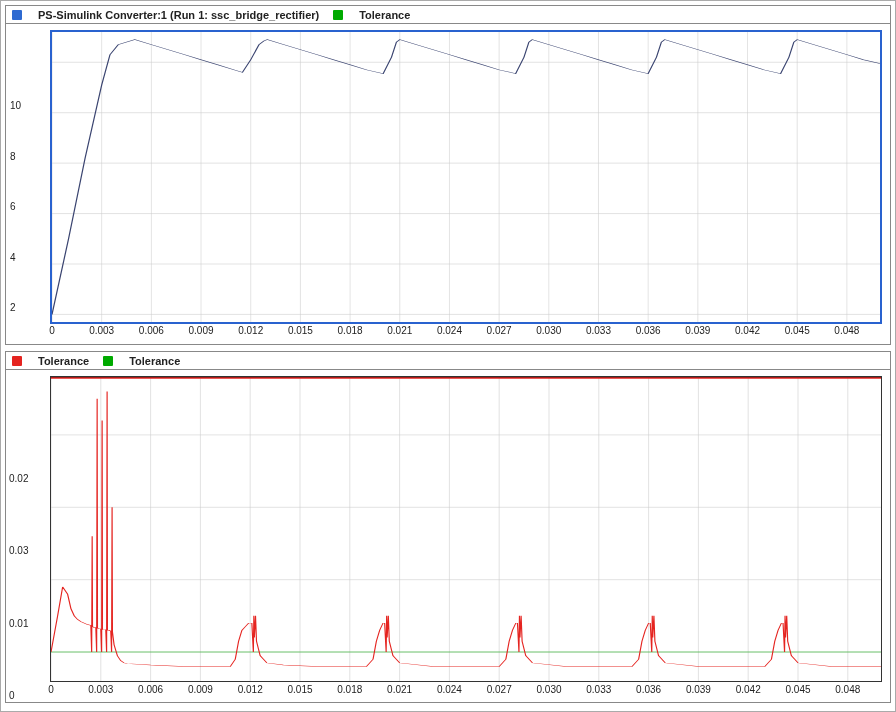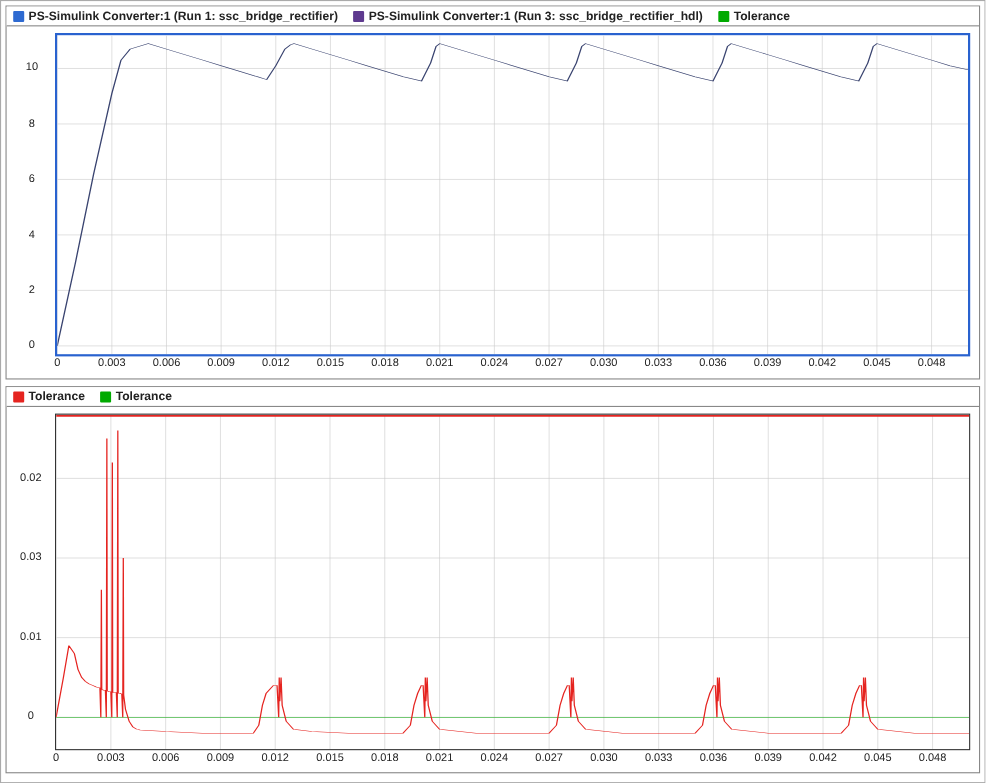--- a/index.html
+++ b/index.html
@@ -38,21 +38,21 @@
     padding: 3px 6px;
     border-bottom: 1px solid #888;
     font-weight: bold;
     font-size: 11px;
     background: #fff;
     height: 18px;
   }
   .legend-item {
     display: flex;
     align-items: center;
-    gap: 4px;
+    gap: 16px;
     white-space: nowrap;
   }
   .swatch {
     width: 10px; height: 10px;
     border-radius: 1px;
     display: inline-block;
   }
 
   .plot-stage {
     position: absolute;
@@ -71,43 +71,39 @@
   }
   svg { width: 100%; height: 100%; display: block; }
 
   .grid line { stroke: #ccc; stroke-width: 1; }
   .axis-label, .tick-label {
     position: absolute;
     font-size: 10px;
     color: #222;
     white-space: nowrap;
   }
-  .y-ticks { text-align: center; width: 38px; left: -42px; }
+  .y-ticks { text-align: left; width: 38px; left: -42px; margin-top: 44px; }
   .x-ticks { top: calc(100% + 3px); transform: translateX(-50%); }
 
   .tol-line   { stroke: #00aa00; stroke-width: 1.5; }
   .sig-line   { stroke: #3a4470; stroke-width: 1.5; fill: none; }
   .diff-line  { stroke: #e52420; stroke-width: 1.4; fill: none; }
   .topband    { stroke: #e52420; stroke-width: 6; }
   .topband2   { stroke: #000;    stroke-width: 2; }
 </style>
 </head>
 <body>
 
 <div class="page">
 
   <div class="panel panel-top">
     <div class="legend">
       <span class="legend-item">
         <span class="swatch" style="background:#2e6ad1"></span>
         <span>PS-Simulink Converter:1 (Run 1: ssc_bridge_rectifier)</span>
-      </span>
-      <span class="legend-item">
-        <span class="swatch" style="background:#5e3a8f"></span>
-        <span>PS-Simulink Converter:1 (Run 3: ssc_bridge_rectifier_hdl)</span>
       </span>
       <span class="legend-item">
         <span class="swatch" style="background:#00aa00"></span>
         <span>Tolerance</span>
       </span>
     </div>
     <div class="plot-stage">
       <div id="yTicksTop"></div>
       <div id="xTicksTop"></div>
       <div class="plot">

